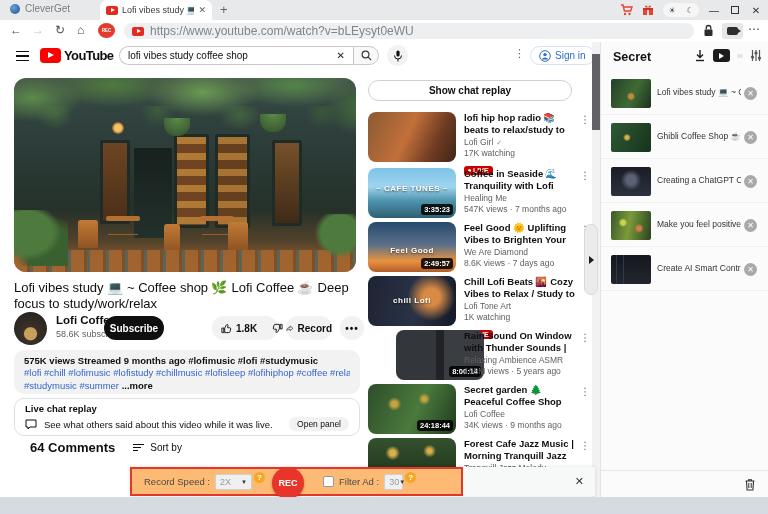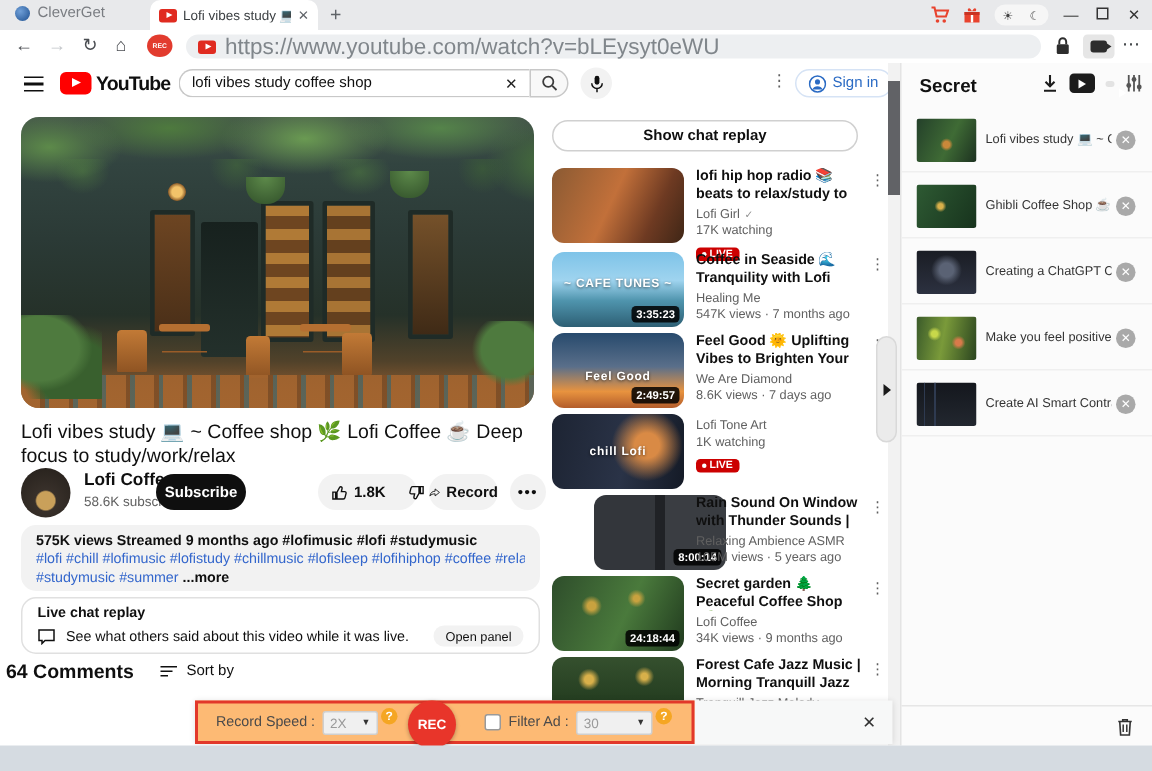--- a/index.html
+++ b/index.html
@@ -21,21 +21,21 @@
   .cart-ico svg, .gift-ico svg { display:block; }
   .theme-pill { width:36px; height:14px; background:#f6f6f6; border-radius:7px; display:flex; align-items:center; justify-content:space-around; font-size:8px; color:#444; }
   .wc { font-size:10px; color:#333; width:12px; text-align:center; }
   .wc-max { font-size:8px; border:1px solid #333; width:8px; height:8px; display:inline-block; }
 
   
   .navbar { position:absolute; top:20px; left:0; width:768px; height:22px; background:#fff; }
   .nav-ic { position:absolute; top:3px; font-size:12px; color:#4a4d52; }
   .rec-mini { position:absolute; left:98px; top:3px; width:17px; height:15px; border-radius:50%; background:#e23b2e; color:#fff; font-size:4.5px; font-weight:bold; display:flex; align-items:center; justify-content:center; }
   .urlbar { position:absolute; left:124px; top:3px; width:570px; height:16px; background:#edeff1; border-radius:8px; display:flex; align-items:center; padding:0 8px; gap:6px; }
-  .url-text { font-size:15px; color:#80868b; white-space:nowrap; overflow:hidden; }
+  .url-text { font-size:12px; color:#80868b; white-space:nowrap; overflow:hidden; }
   .perm-lock { position:absolute; left:703px; top:4px; }
   .perm-cam { position:absolute; left:722px; top:3px; width:21px; height:16px; background:#e6e6e6; border-radius:3px; display:flex; align-items:center; justify-content:center; }
   .cam-glyph { width:11px; height:8px; background:#2d2d2d; border-radius:2px; position:relative; }
   .cam-glyph::after { content:""; position:absolute; right:-3px; top:1.5px; border-left:3px solid #2d2d2d; border-top:2px solid transparent; border-bottom:2px solid transparent; }
   .menu-dots { position:absolute; left:748px; top:2px; font-size:12px; color:#3c4043; letter-spacing:1px; }
 
   
   .yt-page { position:absolute; top:42px; left:0; width:600px; height:455px; background:#fff; overflow:hidden; }
   .yt-header { position:absolute; top:0; left:0; width:600px; height:28px; background:#fff; }
   .hamburger { position:absolute; left:16px; top:9px; width:13px; height:10px; display:flex; flex-direction:column; justify-content:space-between; }
@@ -108,21 +108,21 @@
   .desc-more { color:#0f0f0f; font-weight:bold; }
 
   
   .livechat { position:absolute; left:14px; top:356px; width:346px; height:38px; border:1px solid #e0e0e0; border-radius:10px; padding:4px 10px; }
   .lc-title { font-size:9.5px; font-weight:bold; color:#0f0f0f; }
   .lc-row { display:flex; align-items:center; gap:7px; margin-top:3px; }
   .lc-text { flex:1; font-size:9.5px; color:#0f0f0f; white-space:nowrap; overflow:hidden; }
   .open-panel { background:#f2f2f2; border-radius:9px; font-size:8.5px; color:#0f0f0f; padding:2px 8px; white-space:nowrap; }
 
   
-  .comments { position:absolute; left:4px; top:398px; display:flex; gap:18px; }
+  .comments { position:absolute; left:30px; top:398px; display:flex; gap:18px; }
   .cm-count { font-size:13px; font-weight:bold; color:#0f0f0f; }
   .sort-wrap { display:flex; align-items:center; gap:6px; font-size:10px; color:#0f0f0f; }
   .sort-ico { display:flex; flex-direction:column; gap:2px; }
   .sort-ico span { height:1.3px; background:#0f0f0f; }
   .sort-ico .s1{width:11px;} .sort-ico .s2{width:8px;} .sort-ico .s3{width:5px;}
 
   
   .chatreplay-btn { position:absolute; left:368px; top:38px; width:204px; height:21px; border:1px solid #d0d0d0; border-radius:11px; display:flex; align-items:center; justify-content:center; font-size:10px; font-weight:bold; color:#0f0f0f; background:#fff; }
   .rv { position:absolute; left:368px; width:222px; height:54px; }
   .rv-thumb { position:absolute; left:0; top:0; width:88px; height:50px; border-radius:8px; overflow:hidden; }
@@ -410,20 +410,21 @@
         <div class="rv-meta">8.6K views · 7 days ago</div>
       </div>
       <span class="rv-dots">⋮</span>
     </div>
 
     <div class="rv" style="top:234px;">
       <div class="rv-thumb t4">
         <span class="rv-ttext" style="top:20px;">chill Lofi</span>
       </div>
       <div class="rv-body">
+        <div class="rv-title">Chill Lofi Beats 🌇 Cozy Vibes to Relax / Study to</div>
         <div class="rv-ch">Lofi Tone Art</div>
         <div class="rv-meta">1K watching</div>
         <span class="live-badge">
             <span class="live-dot"></span>
             <span>LIVE</span>
           </span>
       </div>
       <span class="rv-dots">⋮</span>
     </div>
 
@@ -533,21 +534,21 @@
     <div class="rec-frame">
       <span class="rb-label">Record Speed :</span>
       <span class="rb-select">
         <span>2X</span>
         <span class="rb-chevron">▼</span>
       </span>
       <span class="help-badge">?</span>
       <span class="rec-big">REC</span>
       <span class="rb-check"></span>
       <span class="rb-label" style="margin-left:5px;">Filter Ad :</span>
-      <span class="rb-select" style="width:51px;">
+      <span class="rb-select" style="width:19px;">
         <span>30</span>
         <span class="rb-chevron">▼</span>
       </span>
       <span class="help-badge">?</span>
     </div>
     <span class="rb-close">✕</span>
   </div>
 
   <div class="statusbar"></div>
 

